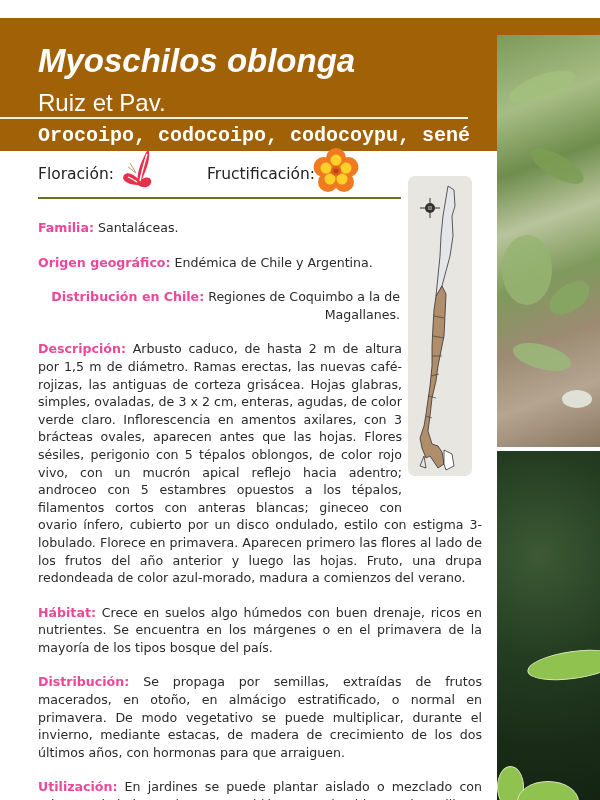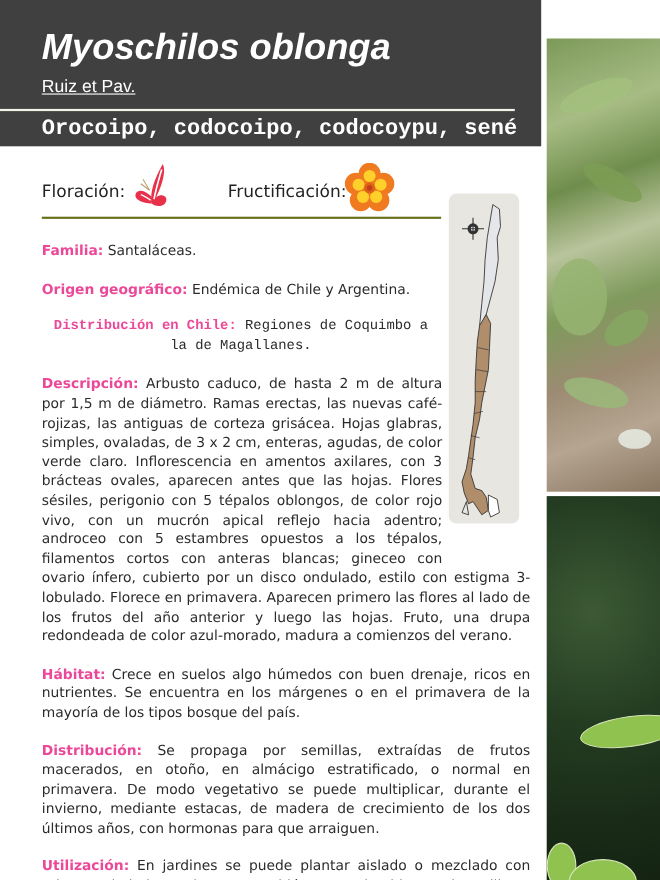--- a/index.html
+++ b/index.html
@@ -1,19 +1,19 @@
 <!DOCTYPE html>
 <html><head>
 <meta charset="utf-8">
 <style>
   html,body{margin:0;padding:0;}
   body{width:600px;height:800px;overflow:hidden;background:#fff;position:relative;font-family:"DejaVu Sans",sans-serif;color:#222;}
-  .header{position:absolute;left:0;top:0;width:492px;height:133px;background:#404040;}
+  .header{position:absolute;left:0;top:18px;width:600px;height:133px;background:#a16207;}
   .title{position:absolute;left:38px;top:24px;font-family:"Liberation Sans",sans-serif;font-weight:bold;font-style:italic;font-size:33px;color:#fff;letter-spacing:0px;}
-  .author{position:absolute;left:38px;top:71px;font-family:"Liberation Sans",sans-serif;font-size:16px;color:#fff;text-decoration:underline;}
+  .author{position:absolute;left:38px;top:71px;font-family:"Liberation Sans",sans-serif;font-size:24px;color:#fff;}
   .hrule{position:absolute;left:0;top:99px;width:468px;height:2px;background:#f2f2e6;}
   .common{position:absolute;left:38px;top:106px;font-family:Liberation Mono, monospace;font-weight:bold;font-size:20px;color:#fff;}
   .photo1{position:absolute;left:497px;top:35px;width:103px;height:412px;
     background:linear-gradient(160deg,#7d9a5a 0%,#a7bc84 18%,#6f8d4c 32%,#b9c49c 45%,#7f9a5c 58%,#9c8b72 72%,#b5a591 85%,#8a7762 100%);}
   .photo1 .leaf{position:absolute;border-radius:50%;background:#8fb06a;opacity:.85;}
   .photo2{position:absolute;left:497px;top:451px;width:103px;height:349px;
     background:radial-gradient(circle at 40% 30%,#3c5a34 0%,#243d22 40%,#1a2c18 75%,#142312 100%);}
   .photo2 .leaf{position:absolute;border-radius:50%;background:#8fc24e;border:1px solid #d8e6b8;}
   .phen{position:absolute;top:165px;font-family:"DejaVu Sans",sans-serif;font-weight:normal;font-size:15.5px;color:#222;}
   .phen-rule{position:absolute;left:38px;top:197px;width:363px;height:2px;background:#68721c;}
@@ -93,21 +93,21 @@
     <path d="M28 120 L34 110 L38 118 L37 140 L36 160 L33 175 L30 190 L28 205 L24 222 L22 240 L20 255 L24 268 L30 270 L34 276 L36 288 L30 292 L26 286 L22 280 L18 282 L14 272 L12 262 L16 250 L18 238 L20 224 L22 210 L24 190 L24 170 L25 150 L26 134 Z" fill="#b08d6b" stroke="#333" stroke-width="0.8"></path>
     <path d="M36 274 L44 278 L46 290 L38 294 L36 288 Z" fill="#fff" stroke="#333" stroke-width="0.8"></path>
     <path d="M26 140 L36 142 M25 160 L36 162 M24 180 L34 180 M23 200 L31 198 M20 220 L28 222 M18 240 L24 242" stroke="#333" stroke-width="0.6"></path>
     <path d="M12 290 L16 280 L18 292 Z" fill="none" stroke="#333" stroke-width="0.8"></path>
   </svg>
 </div>
 
 <div class="text" style="top:219px;">
   <p class="p"><b>Familia:</b><span> Santaláceas.</span></p>
   <p class="p"><b>Origen geográfico:</b><span> Endémica de Chile y Argentina.</span></p>
-  <p class="p" style="width:362px;text-align:center;font-family:Liberation Mono, monospace;"><b>Distribución en Chile:</b><span> Regiones de Coquimbo a la de Magallanes.</span></p>
+  <p class="p" style="width:362px;text-align:right;"><b>Distribución en Chile:</b><span> Regiones de Coquimbo a la de Magallanes.</span></p>
   <p class="p" style="text-indent:0;">
     <span style="float:right;width:80px;height:160px;"></span>
     <b>Descripción:</b><span> Arbusto caduco, de hasta 2 m de altura por 1,5 m de diámetro. Ramas erectas, las nuevas café-rojizas, las antiguas de corteza grisácea. Hojas glabras, simples, ovaladas, de 3 x 2 cm, enteras, agudas, de color verde claro. Inflorescencia en amentos axilares, con 3 brácteas ovales, aparecen antes que las hojas. Flores sésiles, perigonio con 5 tépalos oblongos, de color rojo vivo, con un mucrón apical reflejo hacia adentro; androceo con 5 estambres opuestos a los tépalos, filamentos cortos con anteras blancas; gineceo con ovario ínfero, cubierto por un disco ondulado, estilo con estigma 3-lobulado. Florece en primavera. Aparecen primero las flores al lado de los frutos del año anterior y luego las hojas. Fruto, una drupa redondeada de color azul-morado, madura a comienzos del verano.</span>
   </p>
   <p class="p"><b>Hábitat:</b><span> Crece en suelos algo húmedos con buen drenaje, ricos en nutrientes. Se encuentra en los márgenes o en el primavera de la mayoría de los tipos bosque del país.</span></p>
   <p class="p"><b>Distribución:</b><span> Se propaga por semillas, extraídas de frutos macerados, en otoño, en almácigo estratificado, o normal en primavera. De modo vegetativo se puede multiplicar, durante el invierno, mediante estacas, de madera de crecimiento de los dos últimos años, con hormonas para que arraiguen.</span></p>
   <p class="p"><b>Utilización:</b><span> En jardines se puede plantar aislado o mezclado con arbustos de hoja persistente. También se puede ubicar en las orillas o cerca de los cursos de agua. Es ornamental por su follaje de color verde claro, por</span></p>
 </div>
 
 </body></html>

